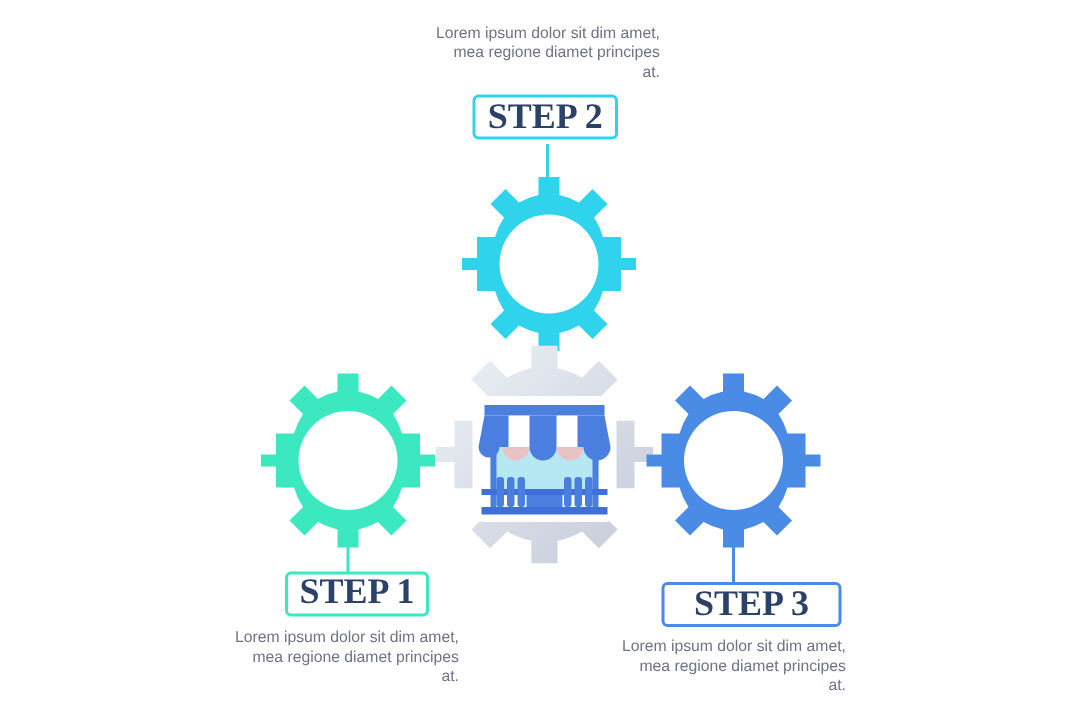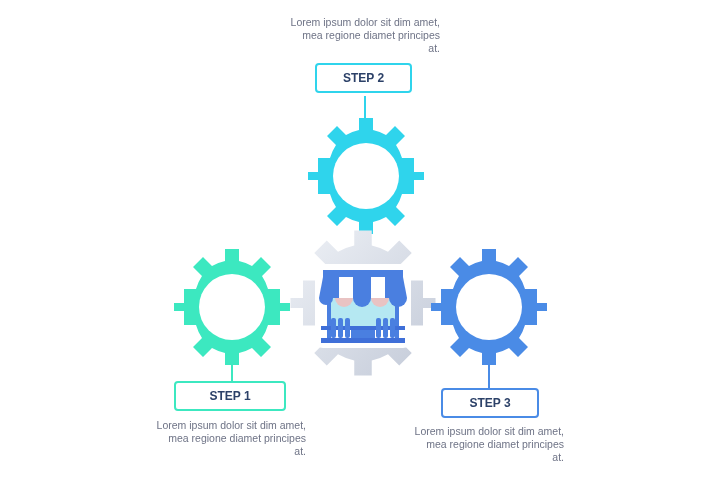--- a/index.html
+++ b/index.html
@@ -1,18 +1,18 @@
 <!DOCTYPE html>
 <html><head>
 <meta charset="utf-8">
 <style>
   html, body { margin: 0; padding: 0; }
   body { width: 720px; height: 479px; background: #ffffff; position: relative; overflow: hidden; font-family: "Liberation Sans", sans-serif; }
   .desc { position: absolute; width: 150px; text-align: right; color: #6e7386; font-size: 10.5px; line-height: 13px; }
-  .step-box { position: absolute; height: 30px; border: 2.5px solid; border-radius: 4px; background: #fff; display: flex; align-items: center; justify-content: center; font-weight: bold; font-size: 12px; color: #2c4168; box-sizing: border-box; }
+  .step-box { position: absolute; height: 30px; border: 2.5px solid; border-radius: 4px; background: #fff; display: flex; align-items: center; justify-content: center; font-weight: bold; font-size: 24px; color: #2c4168; box-sizing: border-box; font-family: Liberation Serif, serif; }
   .line { position: absolute; width: 2px; }
   svg.gear { position: absolute; }
 </style>
 </head>
 <body>
 
 <svg width="0" height="0" style="position:absolute">
   <defs>
     <path id="gearshape" d="M-7,-58 L7,-58 L7,-46 A47,47 0 0 1 20,-41 L29,-50 L39,-40 L30,-31 A47,47 0 0 1 36,-18 L48,-18 L48,-4 L58,-4 L58,4 L48,4 L48,18 L36,18 A47,47 0 0 1 30,31 L39,40 L29,50 L20,41 A47,47 0 0 1 7,46 L7,58 L-7,58 L-7,46 A47,47 0 0 1 -20,41 L-29,50 L-39,40 L-30,31 A47,47 0 0 1 -36,18 L-48,18 L-48,4 L-58,4 L-58,-4 L-48,-4 L-48,-18 L-36,-18 A47,47 0 0 1 -30,-31 L-39,-40 L-29,-50 L-20,-41 A47,47 0 0 1 -7,-46 Z"></path>
   </defs>
@@ -63,26 +63,26 @@
   </g>
   <rect x="38" y="68" width="24" height="8" fill="#4a7fe0"></rect>
   <rect x="8" y="76" width="84" height="5" fill="#3f6fd8"></rect>
 </svg>
 
 <svg class="gear" width="120" height="120" viewBox="-60 -60 120 120" style="left:172px; top:247px;">
   <use href="#gearshape" fill="#3ce8c0"></use>
   <circle r="33" fill="#fff"></circle>
 </svg>
 <div class="line" style="left:231px; top:360px; height:22px; background:#3ce8c0;"></div>
-<div class="step-box" style="left:174px; top:381px; width:112px; border-color:#3ce8c0;">
+<div class="step-box" style="left:190px; top:381px; width:96px; border-color:#3ce8c0;align-items:flex-end;">
     <span>STEP 1</span>
   </div>
 <div class="desc" style="left:156px; top:419px;">Lorem ipsum dolor sit dim amet, mea regione diamet principes at.</div>
 
 <svg class="gear" width="120" height="120" viewBox="-60 -60 120 120" style="left:429px; top:247px;">
   <use href="#gearshape" fill="#4a8be6"></use>
   <circle r="33" fill="#fff"></circle>
 </svg>
 <div class="line" style="left:488px; top:360px; height:29px; background:#4a8be6;"></div>
-<div class="step-box" style="left:441px; top:388px; width:98px; border-color:#4a8be6;">
+<div class="step-box" style="left:441px; top:388px; width:120px; border-color:#4a8be6;">
     <span>STEP 3</span>
   </div>
 <div class="desc" style="left:414px; top:425px;">Lorem ipsum dolor sit dim amet, mea regione diamet principes at.</div>
 
 </body></html>

